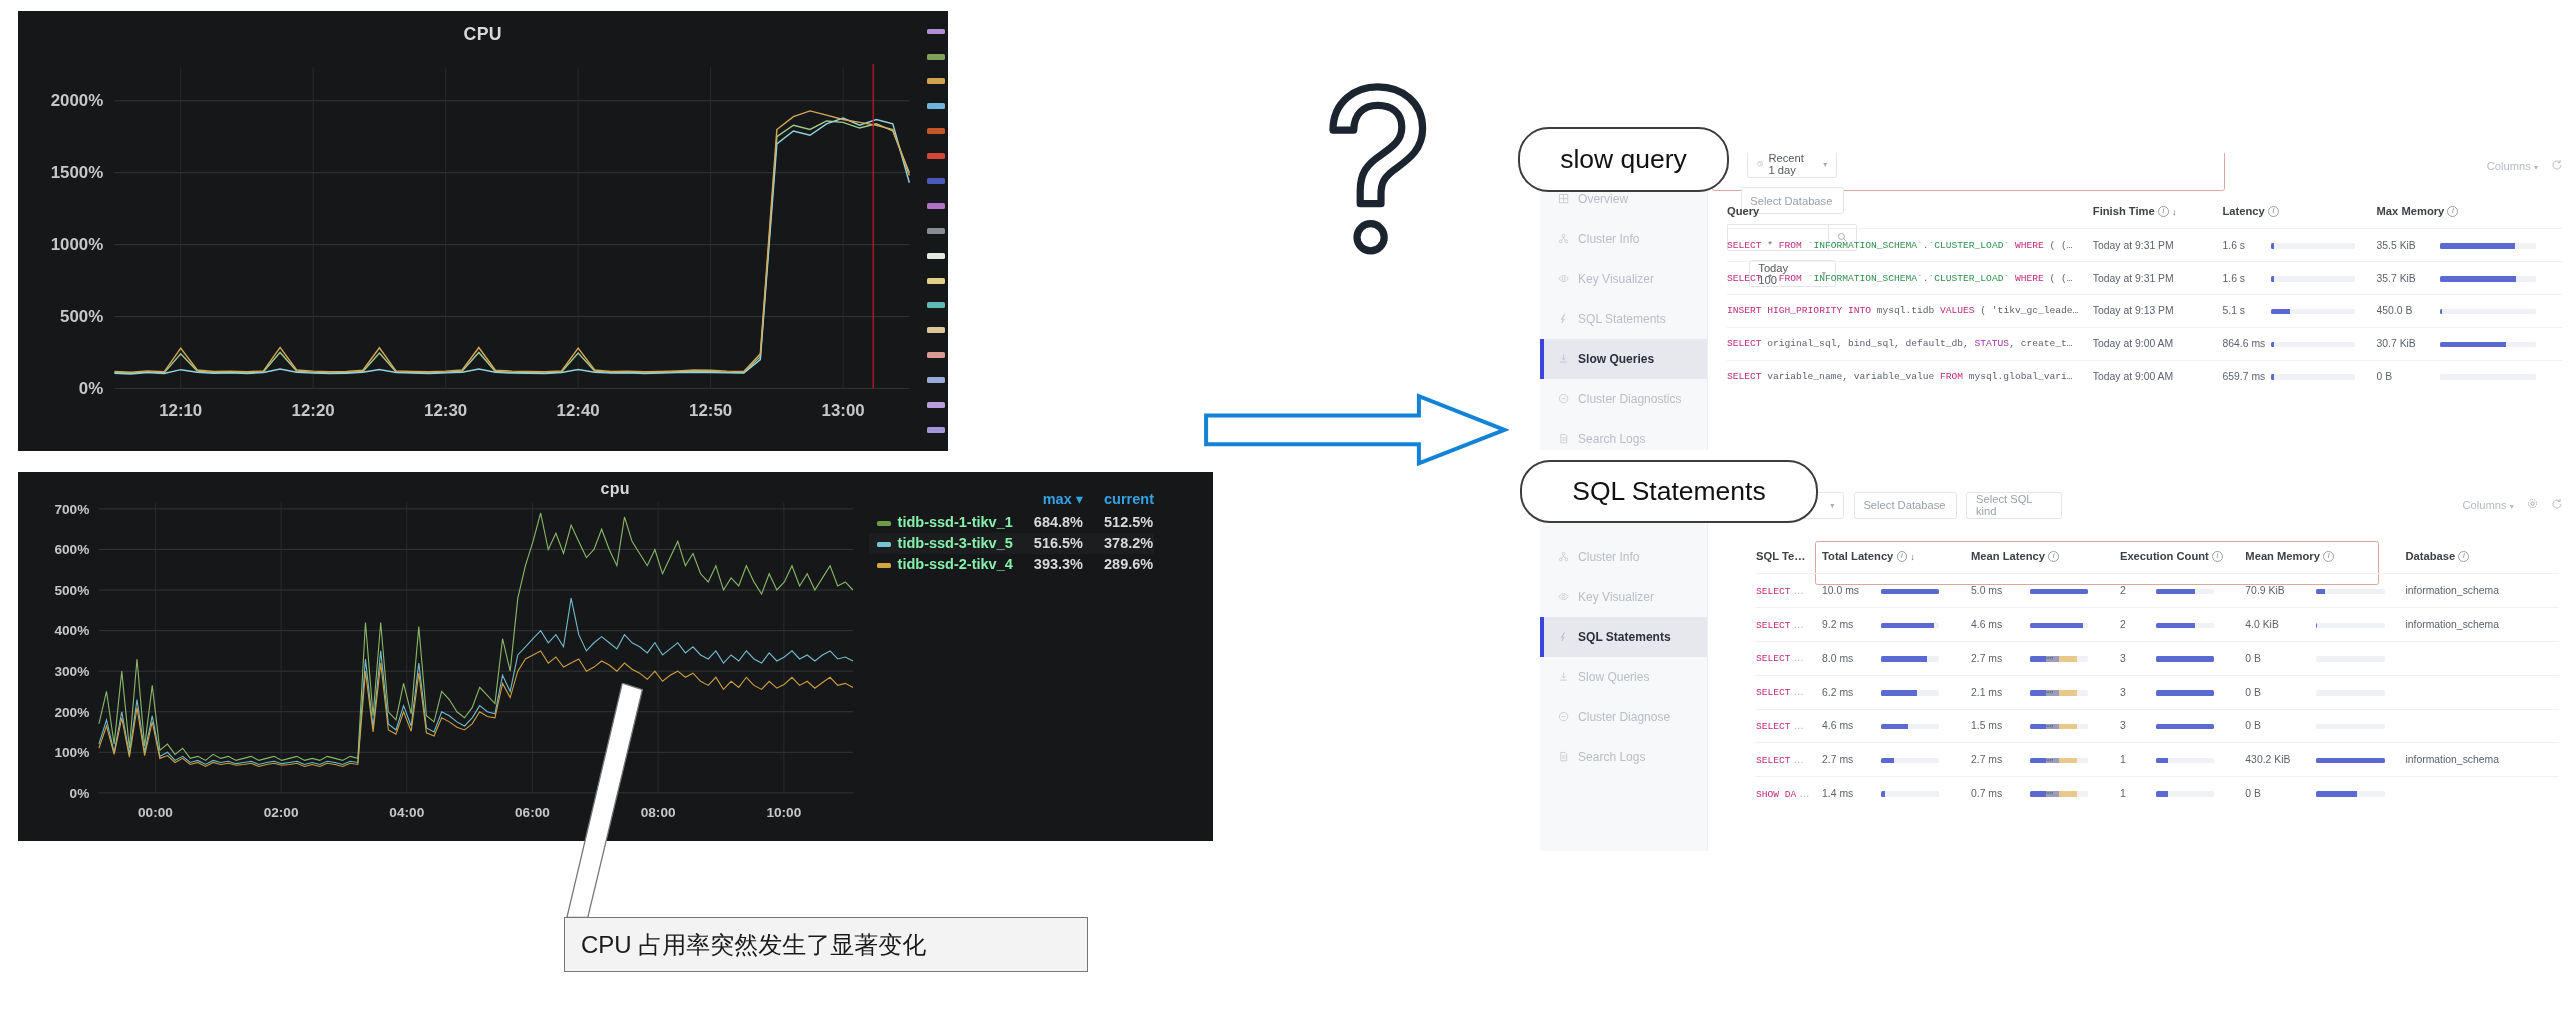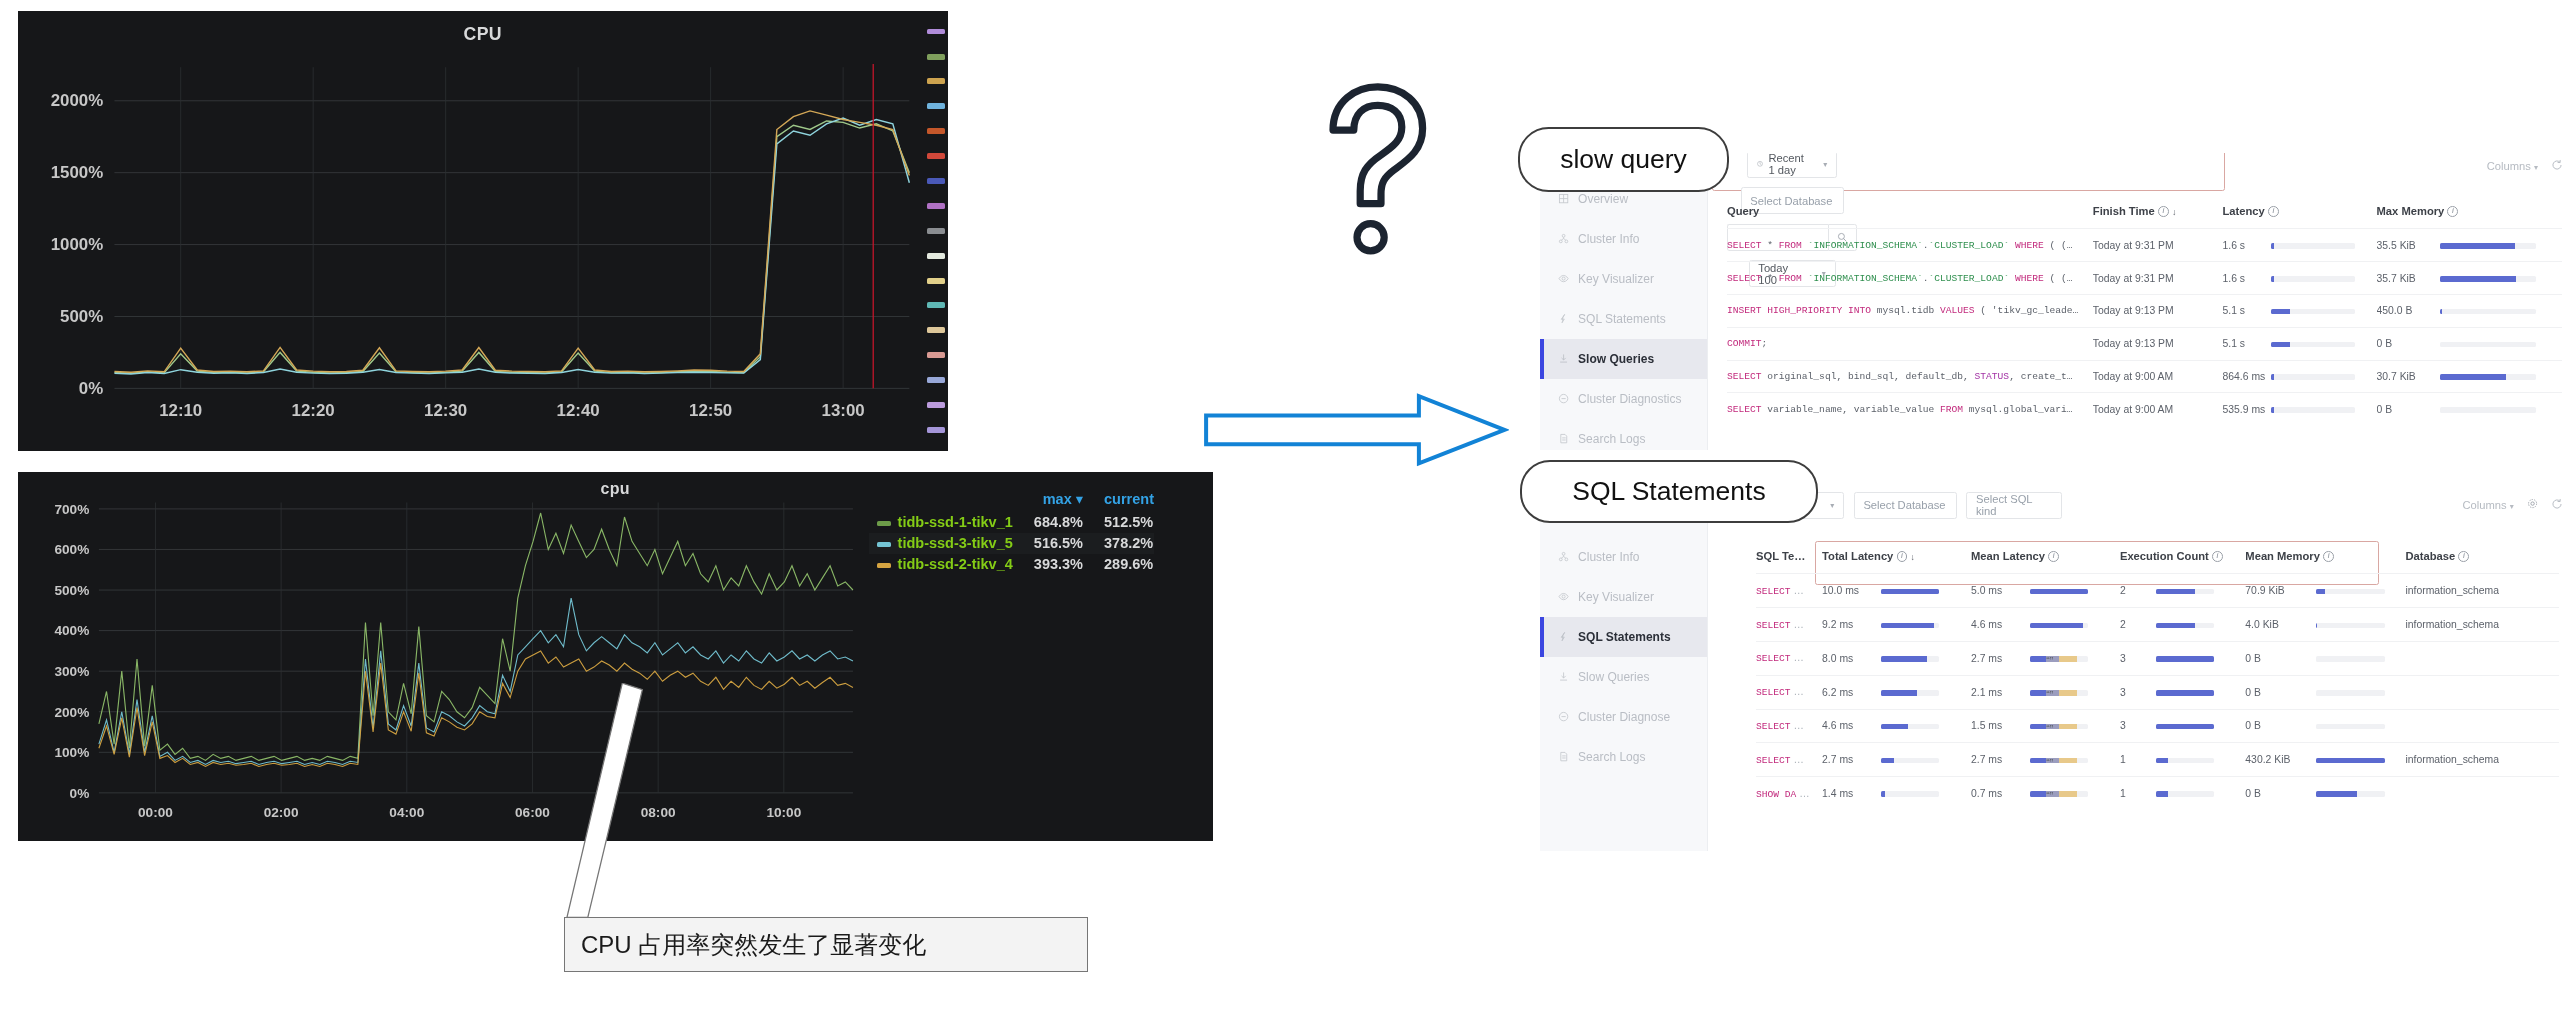--- a/index.html
+++ b/index.html
@@ -18,21 +18,21 @@
   
   .colorstrip{position:absolute;top:0;bottom:0;right:0;width:24px;
               background:#161719;}
   .colorstrip i{position:absolute;left:3.2px;width:17.7px;height:5.6px;border-radius:1.6px;display:block;}
 
   
   .legend{position:absolute;color:#d8d9da;font-size:14.5px;}
   .legend table{border-collapse:collapse;}
   .legend th{color:#33a2e5;font-size:14.5px;font-weight:700;padding:1.6px 0 4.8px 21px;text-align:right;}
   .legend td{font-size:14.5px;font-weight:700;padding:2.4px 0 2.4px 21px;text-align:left;white-space:nowrap;}
-  .legend td.name{text-align:center;padding-left:8px;color:#84cc16;}
+  .legend td.name{text-align:center;padding-left:8px;color:#86efac;}
   .legend tr.alt{background:#1b1d1f;}
   .swatch{display:inline-block;width:14.5px;height:4.8px;border-radius:1.6px;
           vertical-align:middle;margin-right:6.4px;}
 
   
   .callout{position:absolute;background:#f3f3f3;border:1.2px solid #767676;
            color:#1a1a1a;font-size:24px;display:flex;align-items:center;
            padding:14px 16px;box-sizing:border-box;}
 
   
@@ -378,39 +378,31 @@
         </tr>
         <tr>
           <td style="font-family:'Liberation Mono',monospace;font-size:9.6px;"><span class="sqlkw">INSERT</span> <span class="sqlkw">HIGH_PRIORITY</span> <span class="sqlkw">INTO</span> mysql.tidb <span class="sqlkw">VALUES</span> ( 'tikv_gc_leade…</td>
           <td>Today at 9:13 PM</td>
           <td>5.1 s</td>
           <td><span class="bar" style="width:84px"><s style="width:18.4px"></s></span></td>
           <td>450.0 B</td>
           <td><span class="bar" style="width:96px"><s style="width:1.9px"></s></span></td>
         </tr>
         <tr>
-          <td style="font-family:'Liberation Mono',monospace;font-size:9.6px;"><span class="sqlkw">COMMIT</span>;</td>
-          <td>Today at 9:13 PM</td>
-          <td>5.1 s</td>
-          <td><span class="bar" style="width:84px"><s style="width:18.4px"></s></span></td>
-          <td>0 B</td>
-          <td><span class="bar" style="width:96px"><s style="width:0px"></s></span></td>
-        </tr>
-        <tr>
           <td style="font-family:'Liberation Mono',monospace;font-size:9.6px;"><span class="sqlkw">SELECT</span> original_sql, bind_sql, default_db, <span class="sqlkw2">STATUS</span>, create_t…</td>
           <td>Today at 9:00 AM</td>
           <td>864.6 ms</td>
           <td><span class="bar" style="width:84px"><s style="width:2.5px"></s></span></td>
           <td>30.7 KiB</td>
           <td><span class="bar" style="width:96px"><s style="width:66px"></s></span></td>
         </tr>
         <tr>
           <td style="font-family:'Liberation Mono',monospace;font-size:9.6px;"><span class="sqlkw">SELECT</span> variable_name, variable_value <span class="sqlkw">FROM</span> mysql.global_vari…</td>
           <td>Today at 9:00 AM</td>
-          <td>535.9 ms</td>
+          <td>659.7 ms</td>
           <td><span class="bar" style="width:84px"><s style="width:2.5px"></s></span></td>
           <td>0 B</td>
           <td><span class="bar" style="width:96px"><s style="width:0px"></s></span></td>
         </tr>
       </tbody>
   </table>
 </div>
 
 <div class="abs" style="left:1518px;top:127px;width:207px;height:61px;background:#fff;
             border:2.4px solid #3d3d3d;border-radius:30.5px;display:flex;

